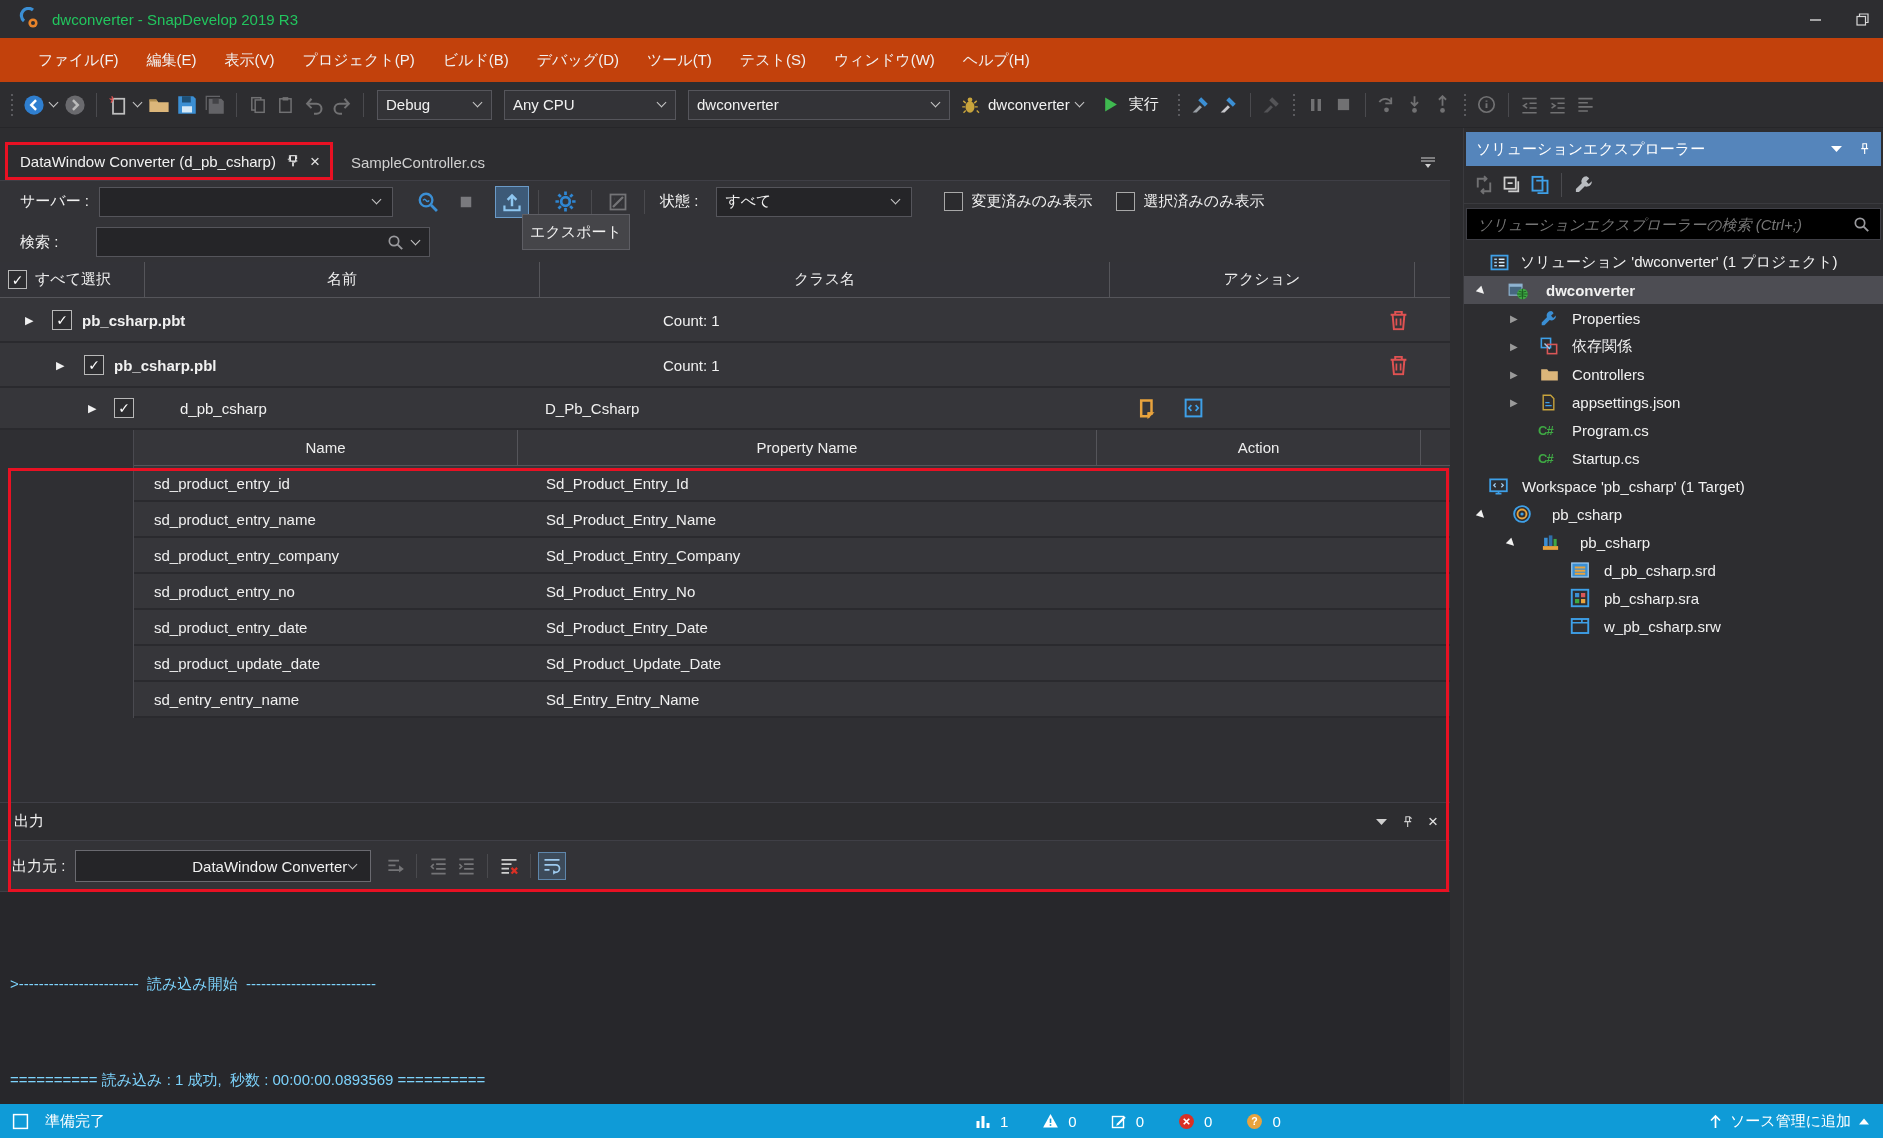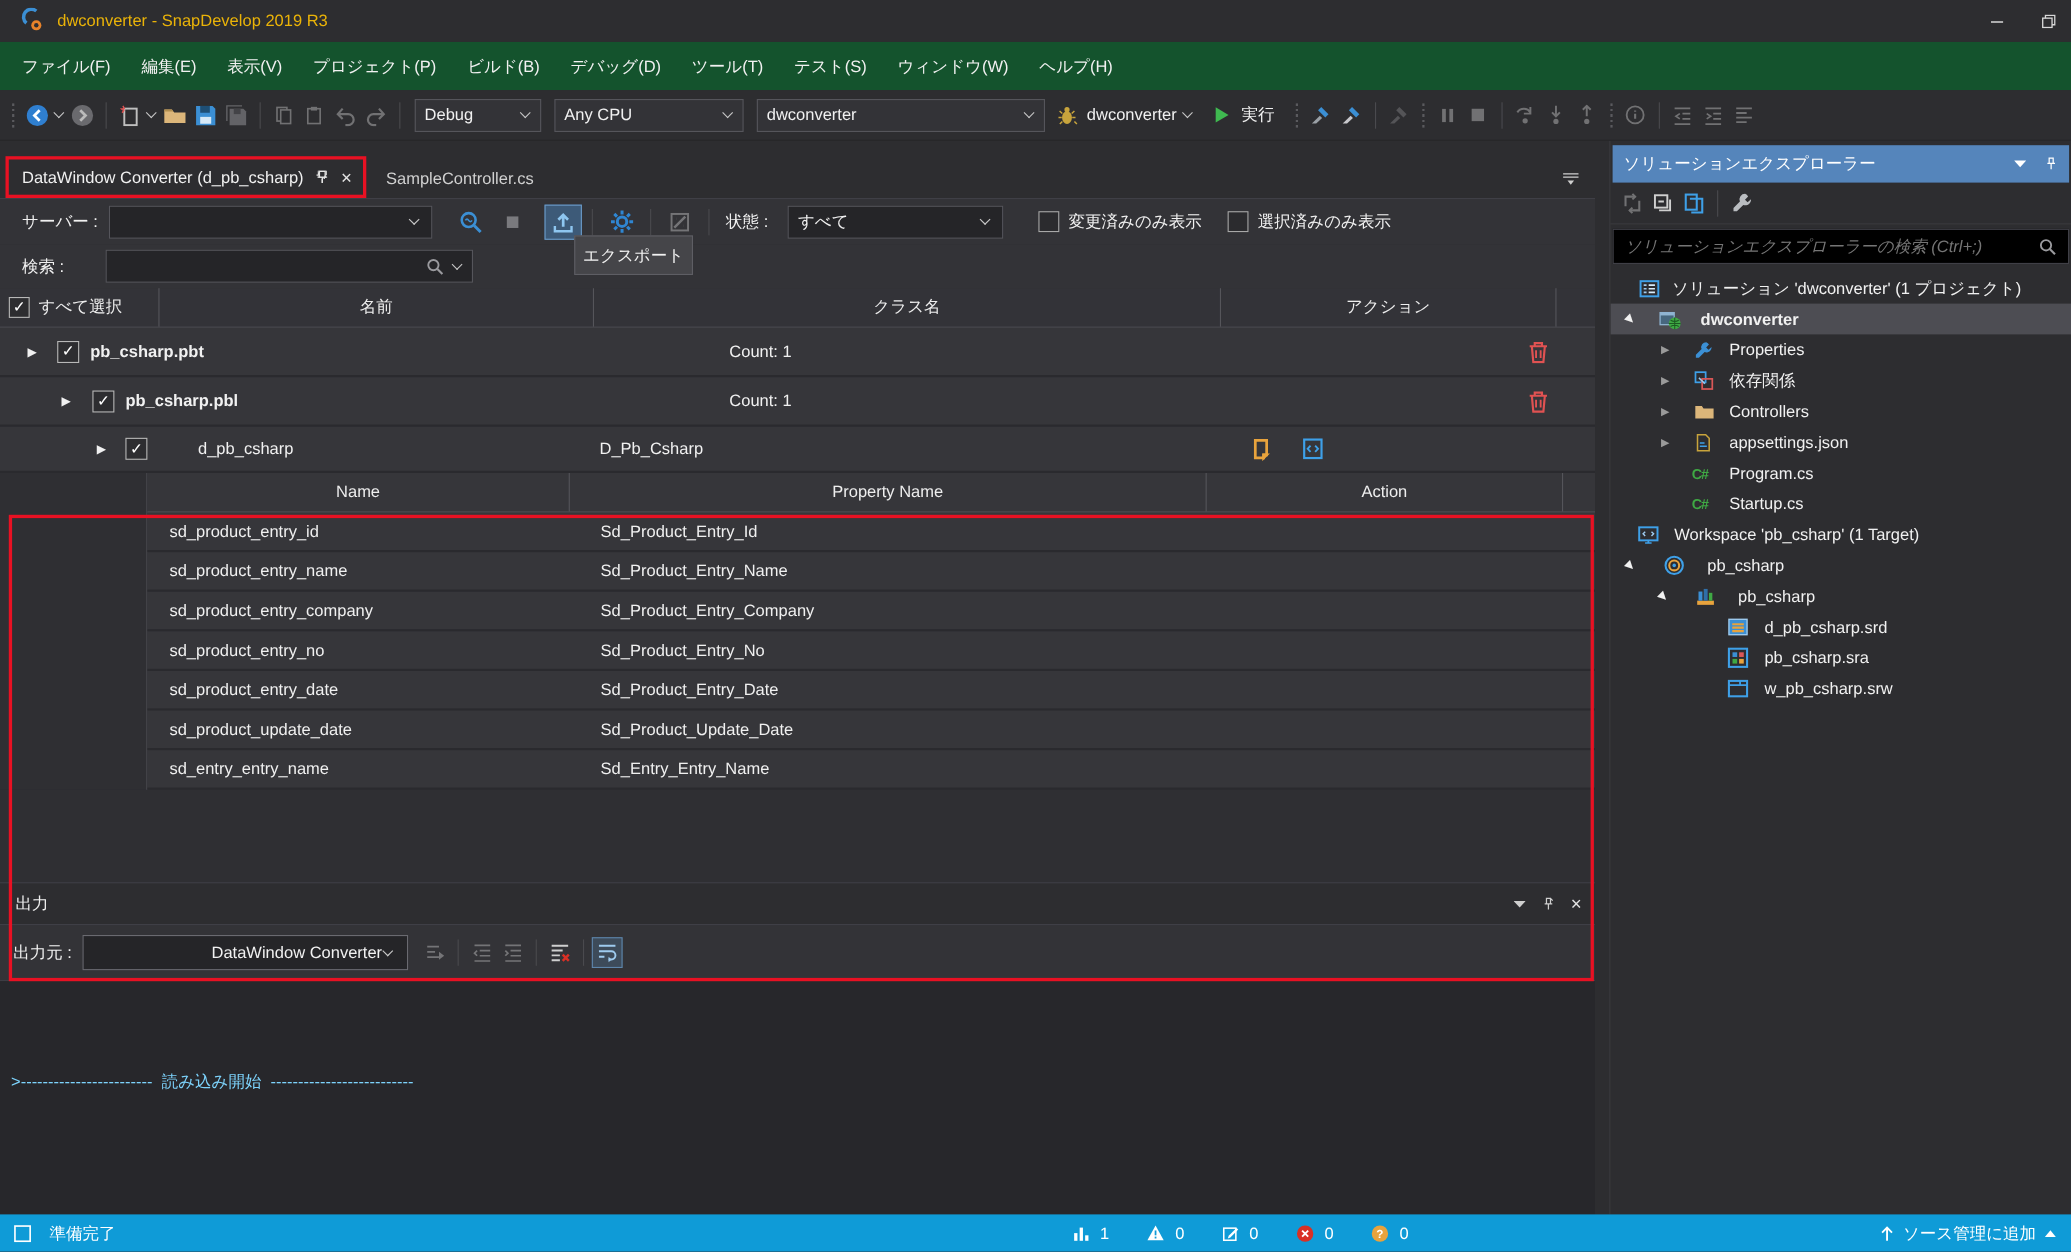--- a/index.html
+++ b/index.html
@@ -1,22 +1,22 @@
 <!DOCTYPE html>
 <html><head>
 <meta charset="utf-8">
 <style>
 *{margin:0;padding:0;box-sizing:border-box}
 html,body{width:1883px;height:1138px;overflow:hidden}
 body{position:relative;background:#2d2d30;color:#f1f1f1;font-family:"Liberation Sans","DejaVu Sans",sans-serif;font-size:15px}
 .titlebar{height:38px;background:#2d2d30;display:flex;align-items:center;padding:0 10px;position:relative}
 .titlebar .logo{margin:0 10px 0 8px;display:inline-flex}
-.title-text{color:#eab308;font-size:15px}
+.title-text{color:#22c55e;font-size:15px}
 .win-btns{position:absolute;right:14px;top:0;height:38px;display:flex;align-items:center;gap:34px;color:#d8d8d8}
-.menubar{height:44px;display:flex;align-items:center;padding:0 6px;background:#14532d}
+.menubar{height:44px;display:flex;align-items:center;padding:0 24px;background:#c2410c}
 .menubar .mi{padding:6px 14px;color:#f1f1f1;cursor:default}
 .toolbar{height:46px;display:flex;align-items:center;background:#2d2d30;border-bottom:1px solid #262629;padding:0 4px;white-space:nowrap}
 .grip{width:4px;height:22px;margin:0 6px;background-image:repeating-linear-gradient(to bottom,#5a5a5e 0 2px,transparent 2px 5px);background-size:2px 100%;background-repeat:repeat-y;background-position:1px 0}
 .sep{width:1px;height:24px;background:#4a4a4e;margin:0 7px}
 .ico{display:inline-flex;align-items:center;justify-content:center;width:28px;height:28px;flex:0 0 auto}
 .g{opacity:.42}
 .caret{width:7px;height:7px;border-right:1.6px solid #c8c8c8;border-bottom:1.6px solid #c8c8c8;transform:rotate(45deg);display:inline-block;margin:-4px 4px 0 2px}
 .combo{height:30px;background:#333337;border:1px solid #55555b;display:inline-flex;align-items:center;justify-content:space-between;padding:0 8px;color:#f1f1f1;margin:0 6px}
 .combo .caret{margin:-4px 2px 0 8px}
 .tb-label{color:#f1f1f1;margin:0 4px}
@@ -555,20 +555,21 @@
       <span class="sep"></span>
       <span class="ico" style="border:1px solid #5e86ab;background:#3d4b5a">
           <svg width="20" height="20" viewBox="0 0 16 16">
             <path d="M2 3h12M2 7h9a3 3 0 010 6H9M2 11h4" stroke="#9ecbef" fill="none" stroke-width="1.4"></path>
             <path d="M9 11l2.2 2L9 15z" fill="#9ecbef"></path>
           </svg>
         </span>
     </div>
     <div class="out-log">
       <div>&gt;------------------------  読み込み開始  --------------------------</div>
+      <div>========== 読み込み : 1 成功,  秒数 : 00:00:00.0893569 ==========</div>
     </div>
   </div>
 </div>
 
 <div class="splitline"></div>
 
 <div class="sol">
   <div class="sol-title">
     <span>ソリューションエクスプローラー</span>
     <span class="icons">

